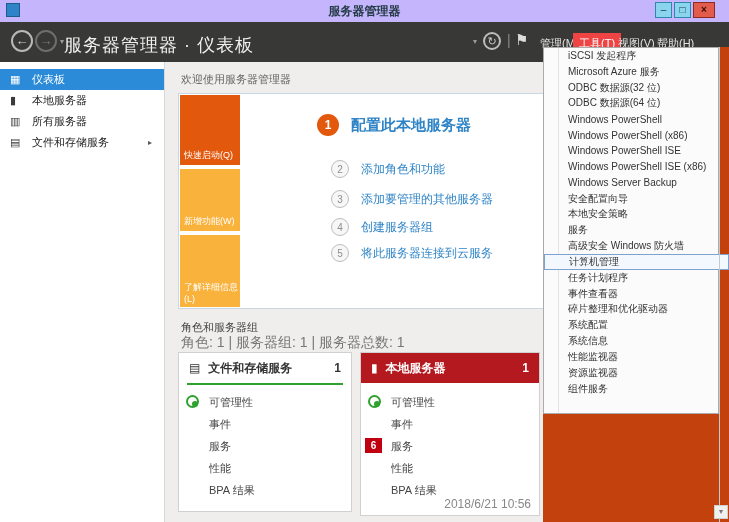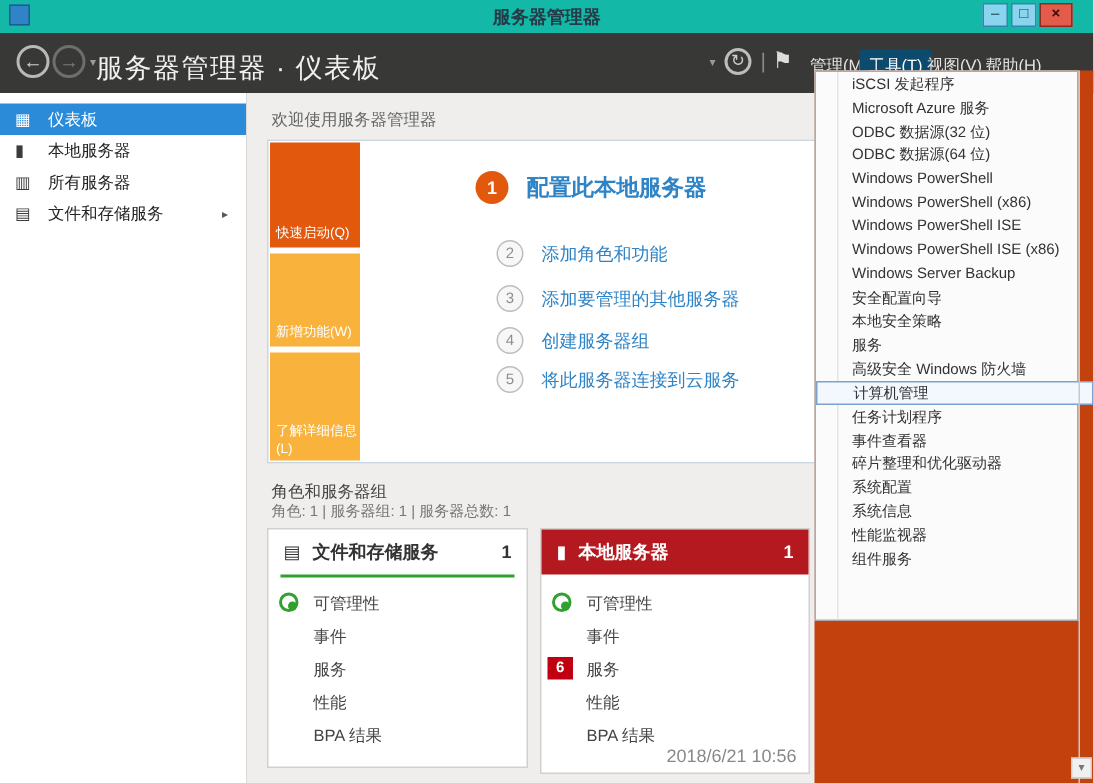--- a/index.html
+++ b/index.html
@@ -1,38 +1,38 @@
 <!DOCTYPE html>
 <html><head>
 <meta charset="utf-8">
 <style>
   * { margin:0; padding:0; box-sizing:border-box; }
   body { background:#fff; font-family:"Liberation Sans", sans-serif; }
   #app { position:relative; width:729px; height:522px; overflow:hidden; background:#fff; }
 
   
-  .titlebar { position:absolute; left:0; top:0; width:729px; height:22px; background:#14b8a6; display:flex; align-items:center; }
+  .titlebar { position:absolute; left:0; top:0; width:729px; height:22px; background:#c4b5fd; display:flex; align-items:center; }
   .app-icon { position:absolute; left:6px; top:3px; width:14px; height:14px; background:#2E84C6; border:1px solid #1b5e8e; }
   .title-text { width:100%; text-align:center; font-size:12px; color:#243B47; font-weight:bold; }
   .win-btns { position:absolute; right:14px; top:2px; display:flex; gap:2px; }
   .win-btn { width:17px; height:16px; background:#8AD4EE; border:1px solid #2E88AE; color:#143A4A; font-size:10px; line-height:14px; text-align:center; cursor:default; }
   .win-btn.close { width:22px; background:#E25B4B; border-color:#8E2B20; color:#3d0d08; font-weight:bold; }
 
   
   .navbar { position:absolute; left:0; top:22px; width:729px; height:40px; background:#383836; color:#E8E8E8; }
   .nav-circle { position:absolute; top:8px; width:22px; height:22px; border:2px solid #B9B9B9; border-radius:50%; color:#CFCFCF; font-size:13px; line-height:18px; text-align:center; }
   .nav-circle.fwd { border-color:#6E6E6C; color:#7A7A78; }
   .nav-caret { position:absolute; top:15px; font-size:8px; color:#9A9A98; }
   .breadcrumb { position:absolute; left:64px; top:11px; font-size:18px; color:#F0F0F0; letter-spacing:1px; }
   .icon-caret2 { position:absolute; left:473px; top:15px; font-size:8px; color:#9A9A98; }
   .icon-refresh { position:absolute; left:483px; top:10px; width:18px; height:18px; border:2px solid #BDBDBB; border-radius:50%; color:#CFCFCF; font-size:11px; line-height:14px; text-align:center; }
   .icon-sep { position:absolute; left:507px; top:10px; font-size:14px; color:#8A8A88; }
   .icon-flag { position:absolute; left:515px; top:9px; font-size:15px; color:#DDDDDB; }
   .menu-item-top { position:absolute; top:11px; font-size:11px; color:#E4E4E2; padding:3px 6px; }
-  .menu-item-top.active { background:#0c4a6e; color:#fff; }
+  .menu-item-top.active { background:#ef4444; color:#fff; }
 
   
   .sidebar { position:absolute; left:0; top:62px; width:165px; height:460px; background:#FFFFFF; border-right:1px solid #D9D9D9; }
   .side-item { position:relative; height:21px; display:flex; align-items:center; font-size:11px; color:#222; padding-left:10px; cursor:default; }
   .side-item .s-icon { width:22px; font-size:11px; color:#3B3B3B; }
   .side-item.selected { background:#2C8BD8; color:#fff; }
   .side-item.selected .s-icon { color:#fff; }
   .side-arrow { position:absolute; right:12px; font-size:8px; color:#555; }
 
   
@@ -47,21 +47,21 @@
   .strip-l { flex:1; background:#F9B23C; }
   .strip-label { position:absolute; left:4px; bottom:3px; font-size:9px; color:#fff; }
 
   .step { position:absolute; display:flex; align-items:center; gap:12px; }
   .step .num { width:18px; height:18px; border-radius:50%; border:1px solid #BDBDBD; background:#F7F7F7; color:#8E8E8E; font-size:10px; display:flex; align-items:center; justify-content:center; }
   .step .label { font-size:12px; color:#2E84C6; }
   .step.primary .num { width:22px; height:22px; border:none; background:#E2580D; color:#fff; font-size:12px; font-weight:bold; }
   .step.primary .label { font-size:15px; font-weight:bold; }
 
   .roles-title { position:absolute; left:16px; top:258px; font-size:11px; color:#444; }
-  .roles-summary { position:absolute; left:16px; top:272px; font-size:10px; color:#777; }
+  .roles-summary { position:absolute; left:16px; top:272px; font-size:14px; color:#777; }
 
   .tile { position:absolute; background:#fff; border:1px solid #D2D1D0; }
   .tile-a { left:13px; top:290px; width:174px; height:160px; }
   .tile-b { left:195px; top:290px; width:180px; height:164px; }
   .tile-head { position:relative; height:30px; display:flex; align-items:center; padding:0 10px; gap:8px; }
   .tile-a .tile-head { color:#333; }
   .tile-b .tile-head { background:#B4191F; color:#fff; }
   .tile-head .t-icon { font-size:12px; }
   .tile-head .t-name { flex:1; font-size:12px; font-weight:bold; }
   .tile-head .t-count { font-size:12px; font-weight:bold; }
@@ -246,19 +246,20 @@
       <div class="tmi">本地安全策略</div>
       <div class="tmi">服务</div>
       <div class="tmi">高级安全 Windows 防火墙</div>
       <div class="tmi highlight">计算机管理</div>
       <div class="tmi">任务计划程序</div>
       <div class="tmi">事件查看器</div>
       <div class="tmi">碎片整理和优化驱动器</div>
       <div class="tmi">系统配置</div>
       <div class="tmi">系统信息</div>
       <div class="tmi">性能监视器</div>
+      <div class="tmi">资源监视器</div>
       <div class="tmi">组件服务</div>
     </div>
     <div class="panel-right-line"></div>
     <div class="scroll-arrow">▾</div>
   </div>
 
 </div>
 
 </body></html>

